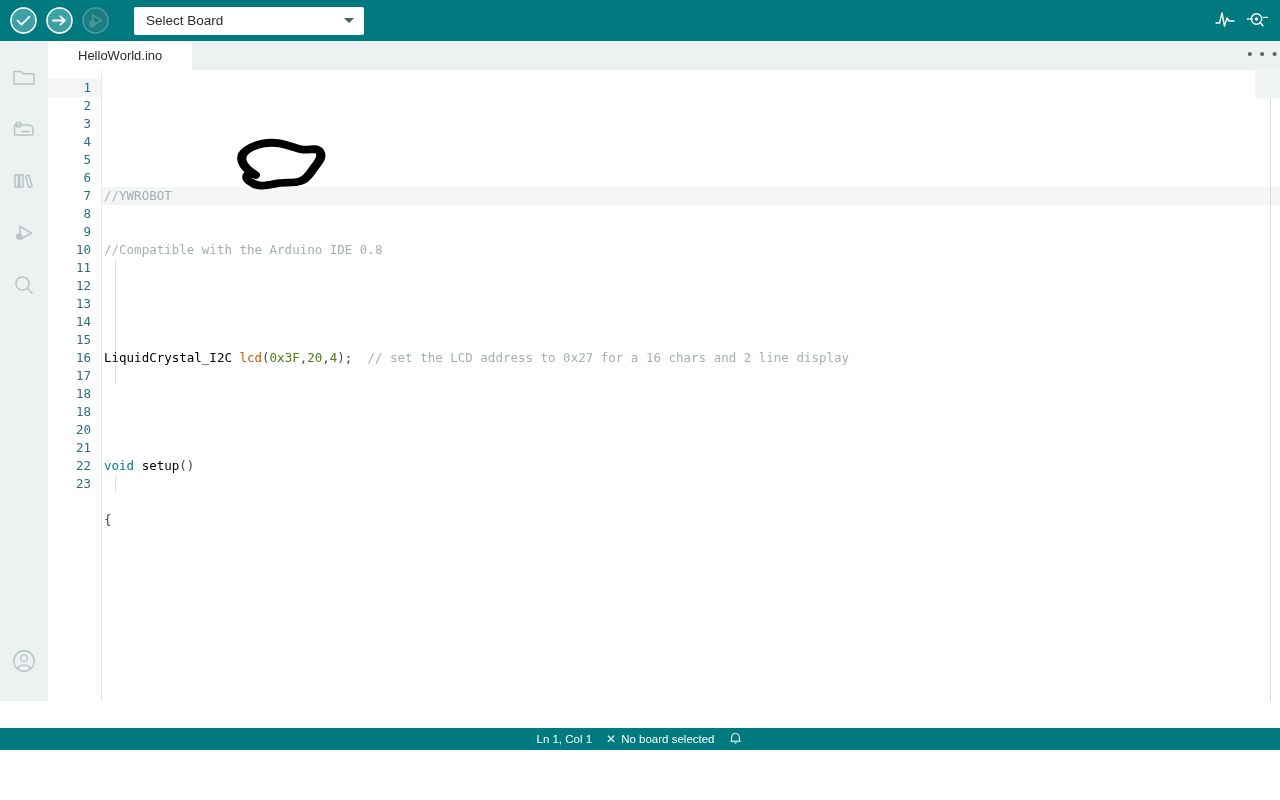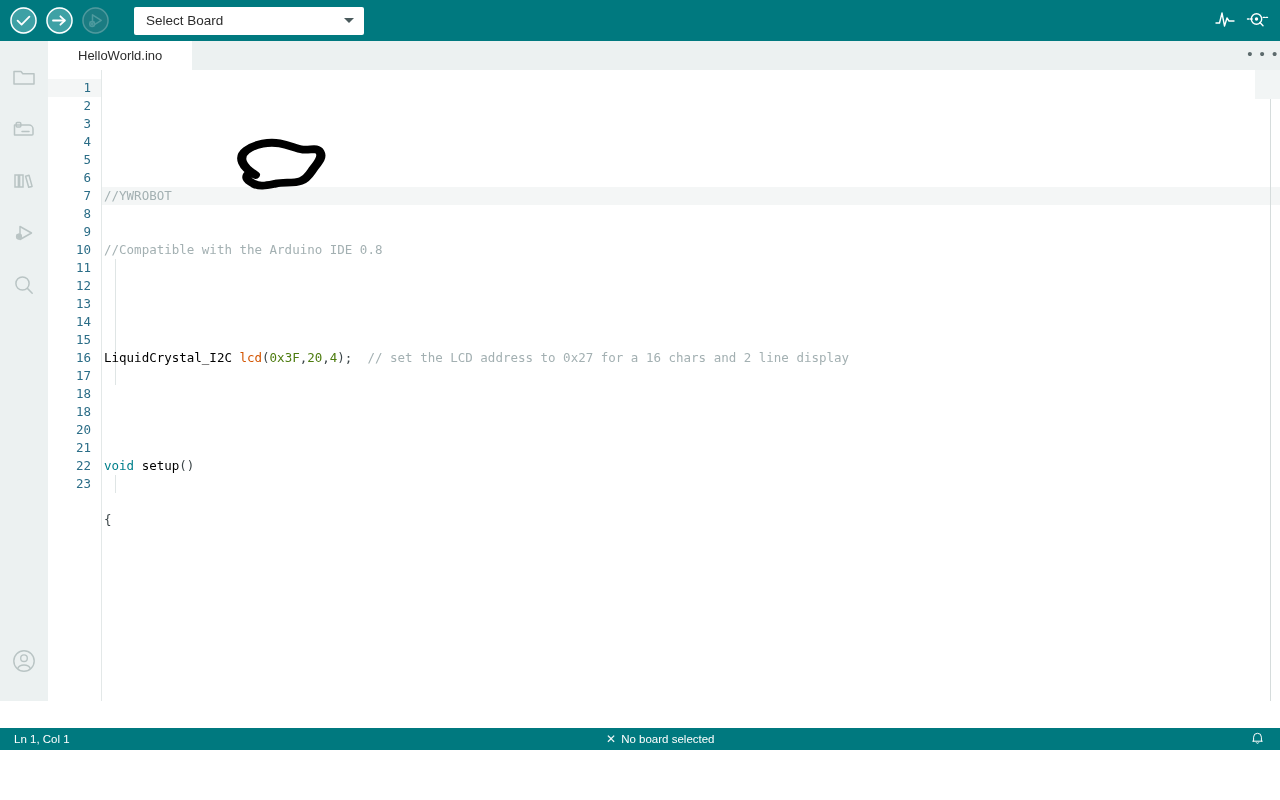--- a/index.html
+++ b/index.html
@@ -237,21 +237,21 @@
     pointer-events: none;
   }
 
   
   .statusbar {
     height: 22px;
     flex: 0 0 22px;
     background: #00797f;
     display: flex;
     align-items: center;
-    justify-content: space-between;
+    justify-content: center;
     padding-right: 16px;
     color: #ffffff;
     font-size: 11.5px;
     margin-top: 27px;
   }
   .status-item { margin-left: 14px; display: flex; align-items: center; gap: 5px; }
   .status-x { font-size: 12px; opacity: .95; }
 </style>
 </head>
 <body>

